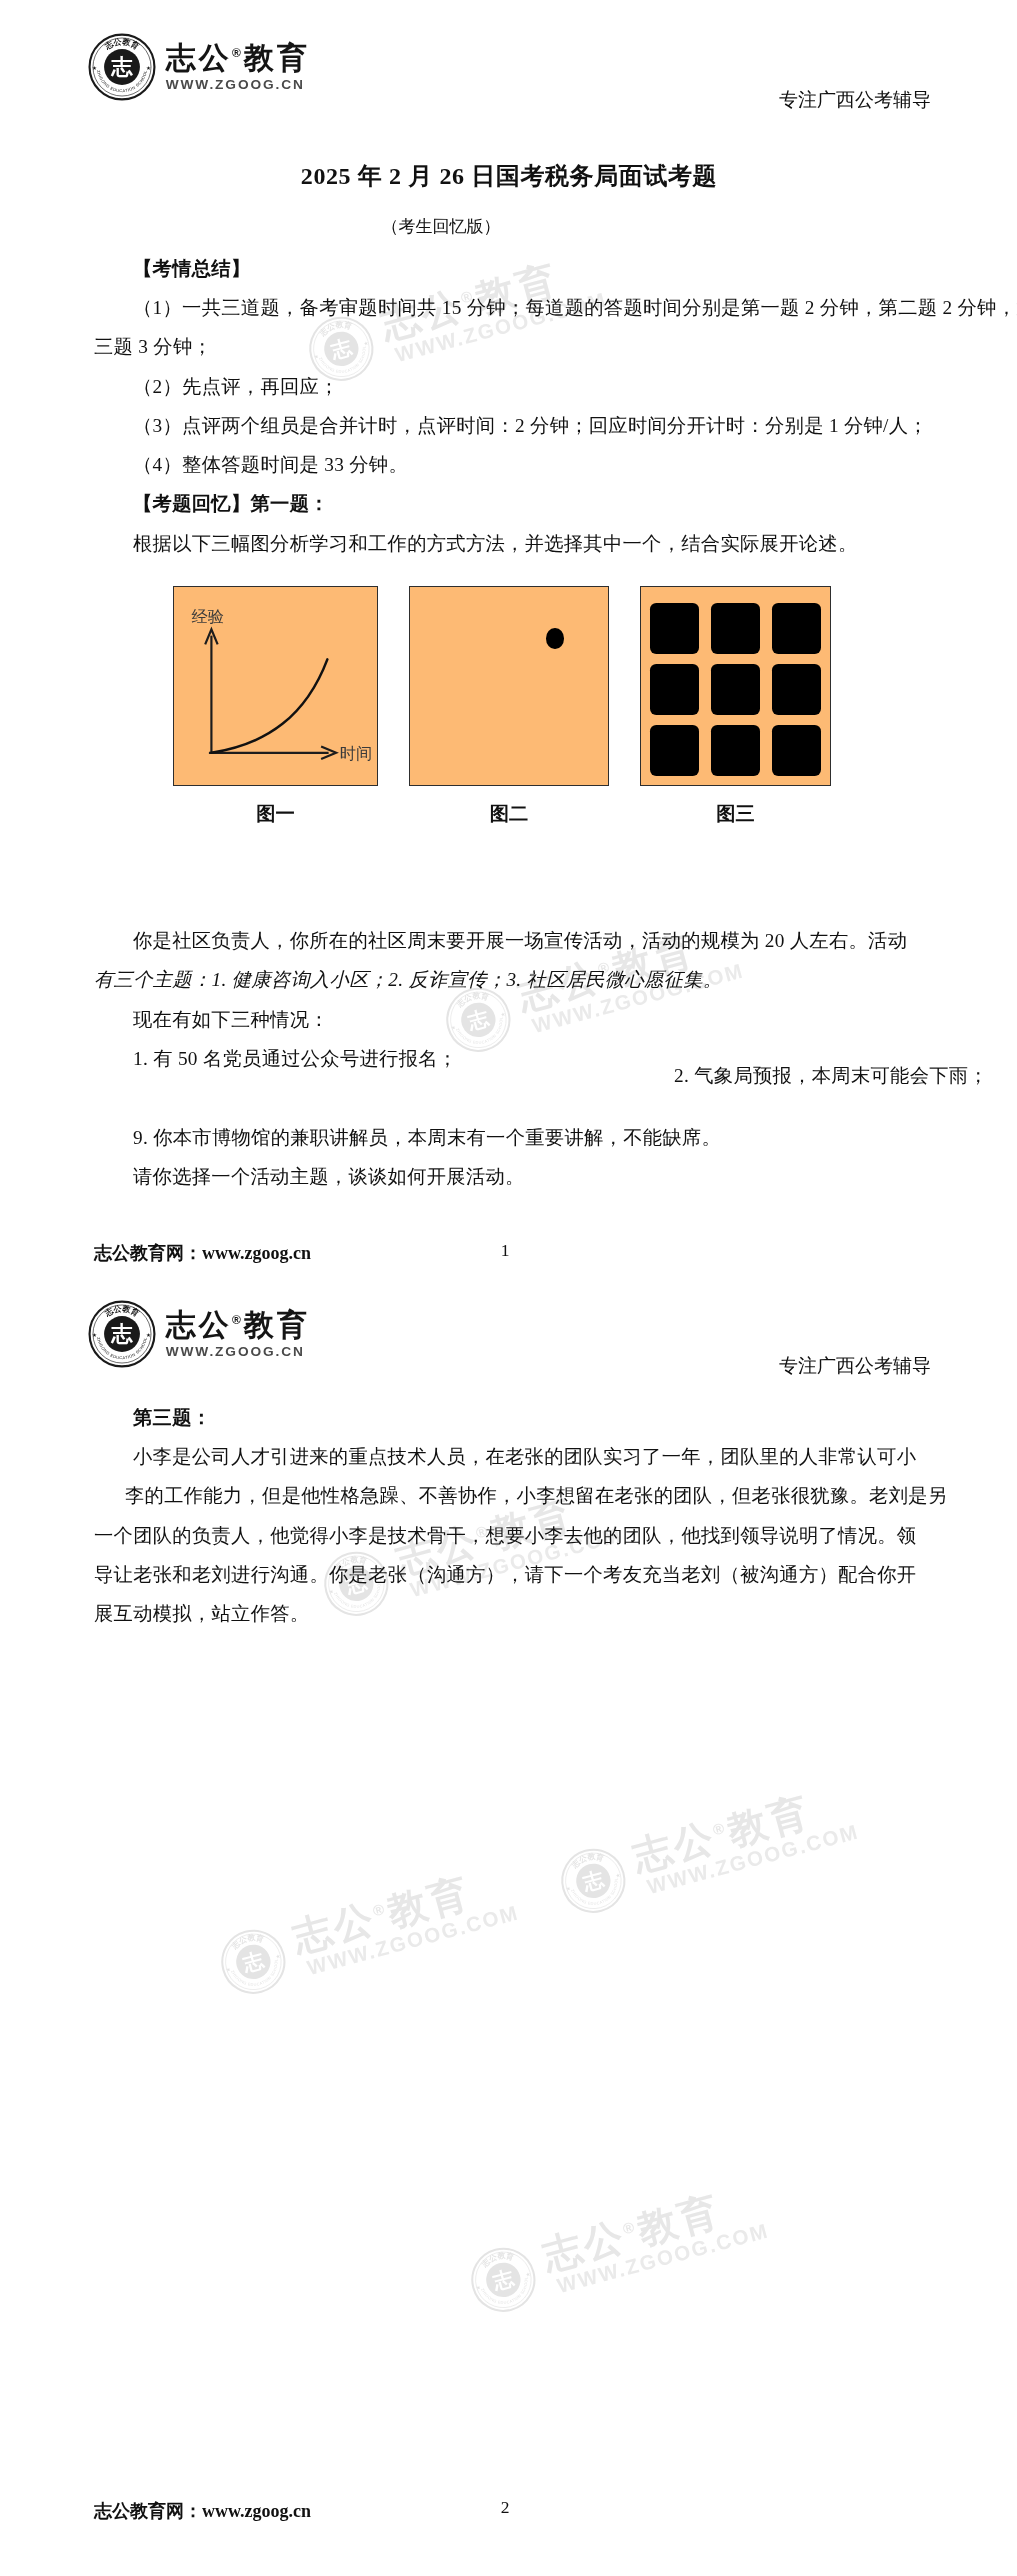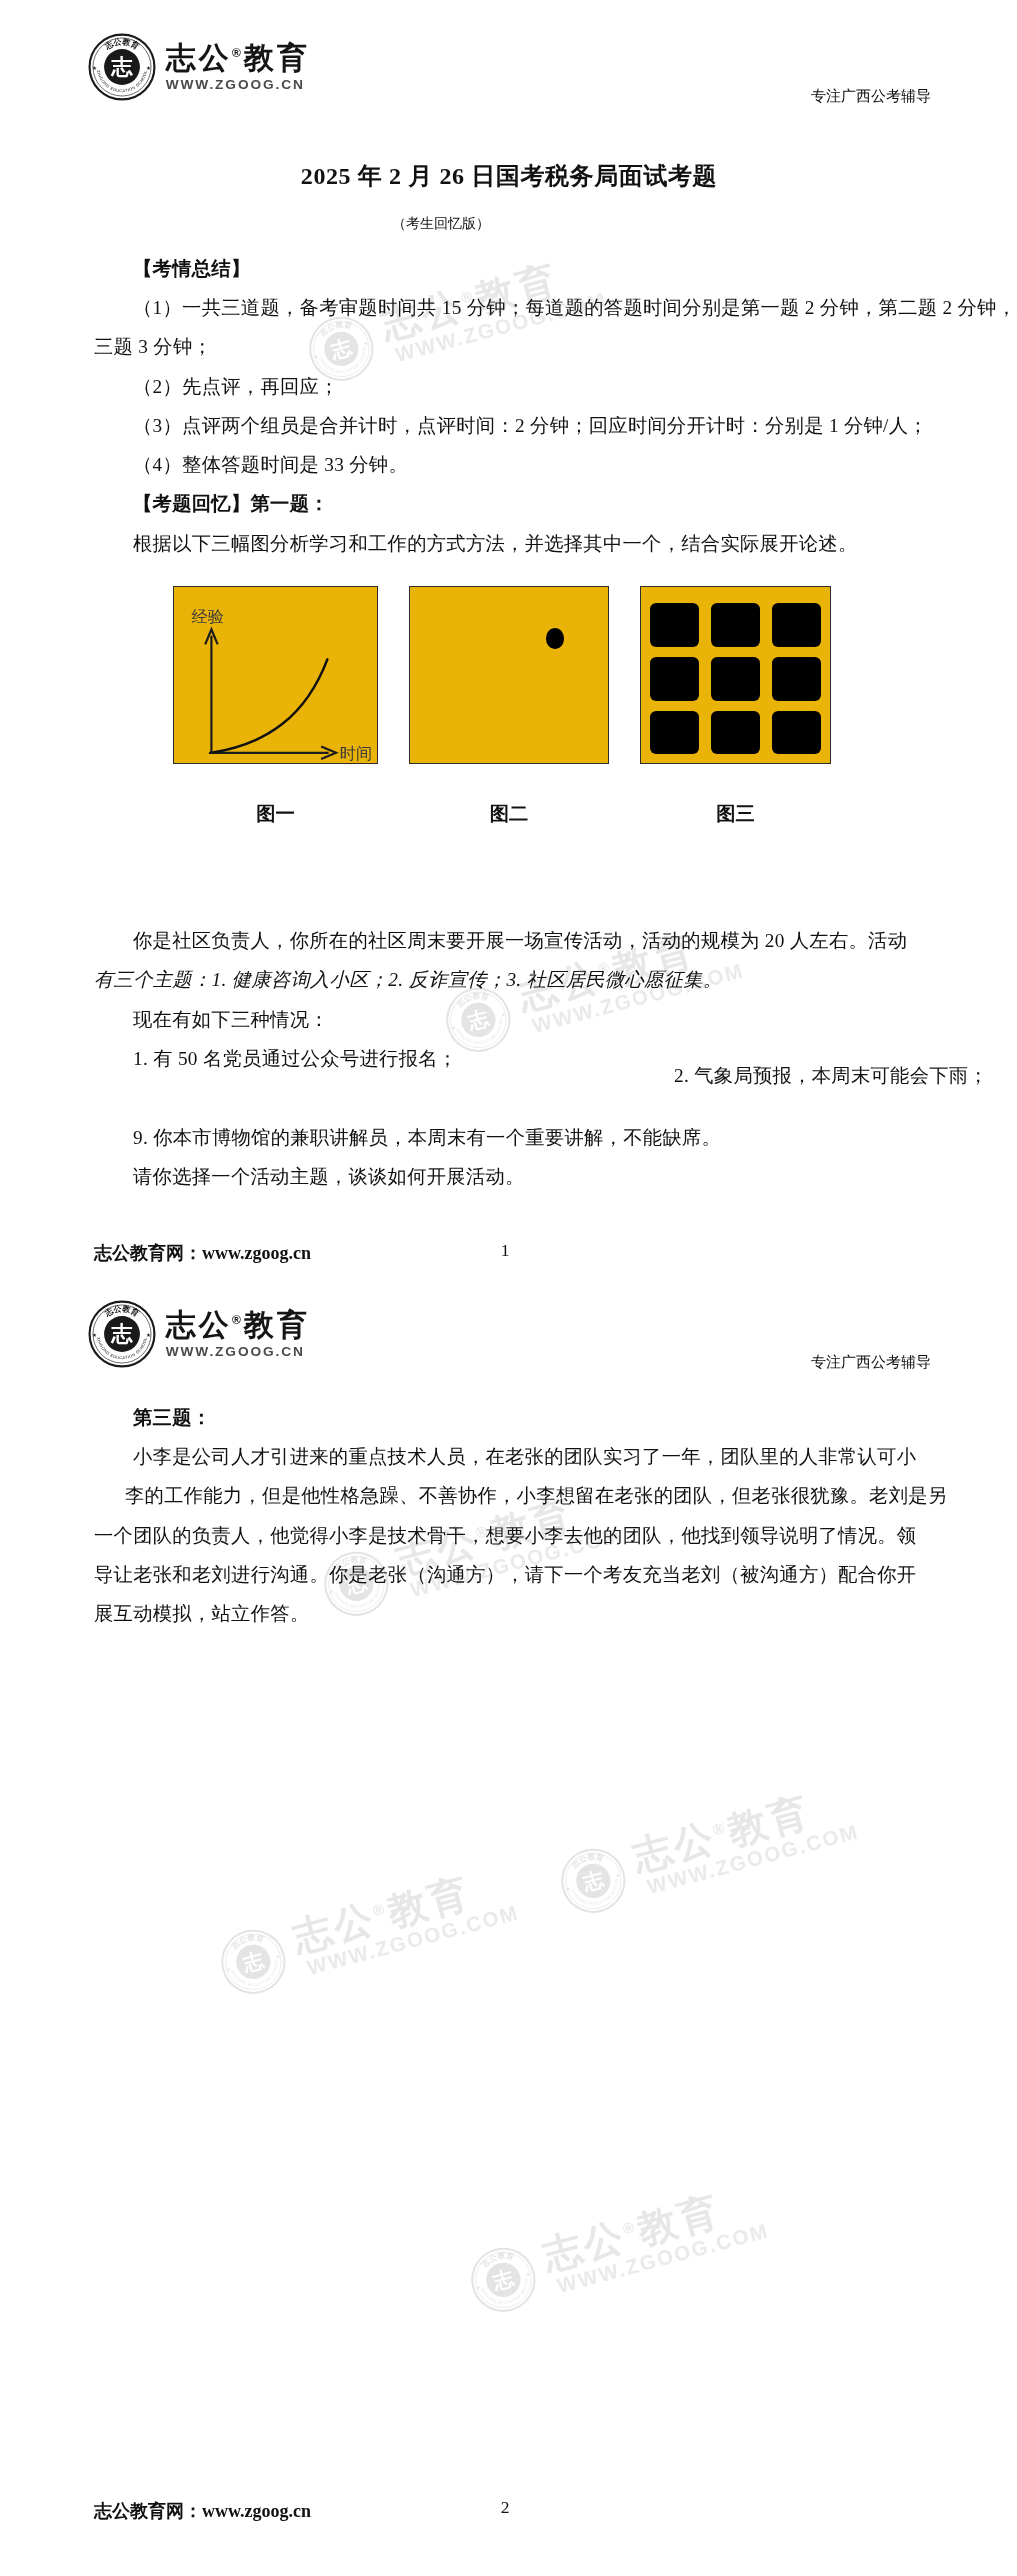--- a/index.html
+++ b/index.html
@@ -30,33 +30,33 @@
     margin:2.5px 0 0 6.2px;line-height:1;}
   
   .logo{position:absolute;left:87px;display:flex;align-items:center;gap:8.7px;z-index:2;}
   .seal{display:block;}
   .logo .seal{color:#1a1a1a;}
   .logo-txt{display:flex;flex-direction:column;
     font-family:"Liberation Sans","DejaVu Sans",sans-serif;}
   .logo-brand{font-size:30px;font-weight:900;letter-spacing:3.1px;color:#151515;line-height:1.05;}
   .logo-brand sup{font-size:12px;font-weight:700;}
   .logo-url{font-size:13.7px;font-weight:600;letter-spacing:1.9px;color:#4a4a4a;margin-top:3.1px;}
-  .tagline{position:absolute;right:87px;font-size:15px;color:#101010;z-index:2;white-space:nowrap;margin-left:32px;}
+  .tagline{position:absolute;right:87px;font-size:19px;color:#101010;z-index:2;white-space:nowrap;margin-left:32px;}
   
   .doc-title{position:absolute;left:0;width:1018px;text-align:center;
     font-size:24px;font-weight:bold;letter-spacing:0.6px;z-index:2;}
   .doc-subtitle{position:absolute;left:0;width:882px;text-align:center;
-    font-size:14px;z-index:2;}
+    font-size:17px;z-index:2;}
   .bl{position:absolute;left:94px;width:855px;font-size:19.3px;line-height:25px;
     white-space:nowrap;letter-spacing:0.3px;z-index:2;}
   .ind{padding-left:39px;}
   .bold{font-weight:bold;}
   
-  .figbox{position:absolute;top:586px;height:178px;border:1.2px solid #2e2e2e;
-    background:#eab308;box-sizing:border-box;z-index:2;}
+  .figbox{position:absolute;top:586px;height:200px;border:1.2px solid #2e2e2e;
+    background:#fdba74;box-sizing:border-box;z-index:2;}
   #fig1{left:173px;width:205px;}
   #fig2{left:409px;width:200px;}
   #fig3{left:640px;width:191px;padding:16px 8.7px 8.7px 8.7px;
     display:grid;grid-template-columns:repeat(3,1fr);grid-template-rows:repeat(3,1fr);
     gap:10px 12.5px;}
   #fig3 .cell{background:#000;border-radius:6.2px;}
   .figlabel{position:absolute;top:800px;text-align:center;
     font-size:19.3px;font-weight:bold;z-index:2;}
   .dot{position:absolute;left:136px;top:41px;width:17.5px;height:20.6px;
     background:#000;border-radius:50%;}

